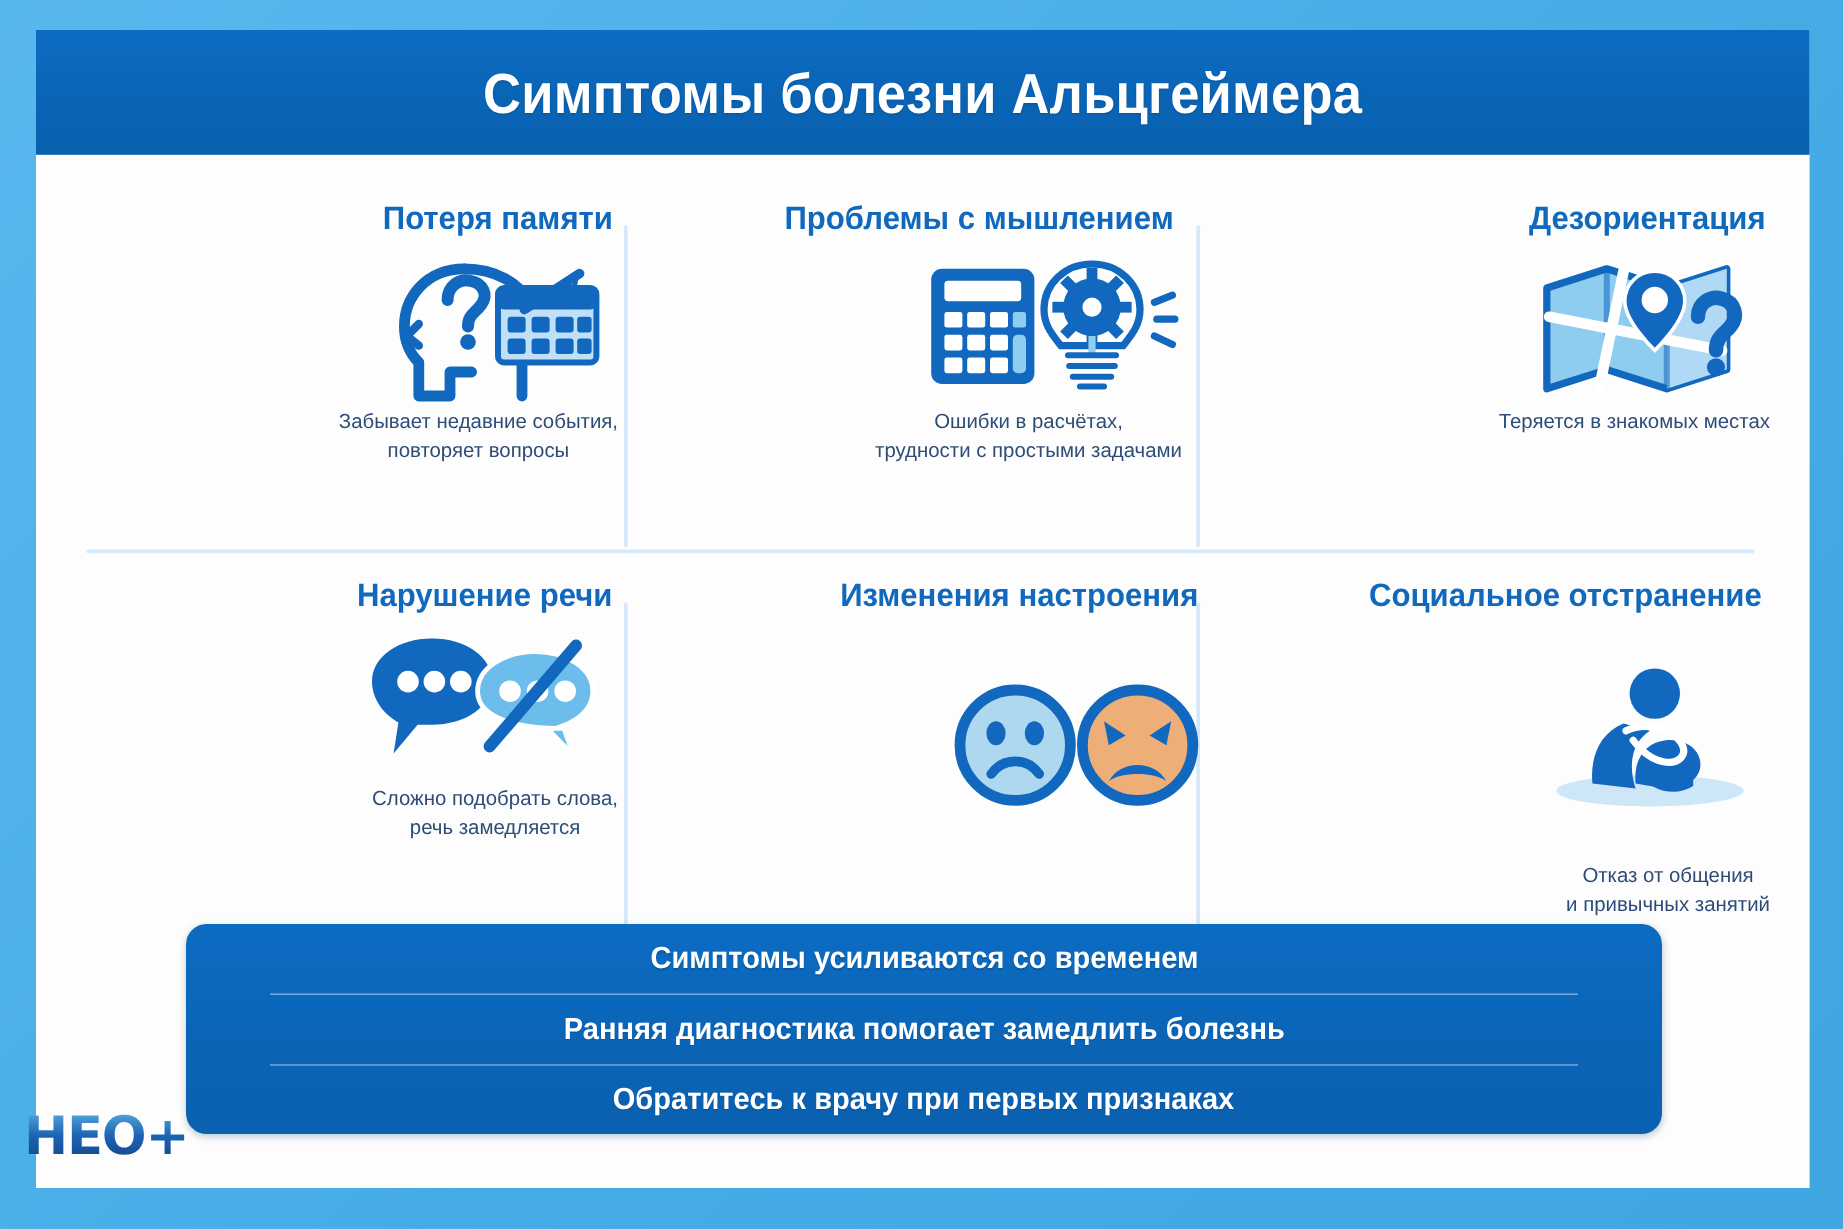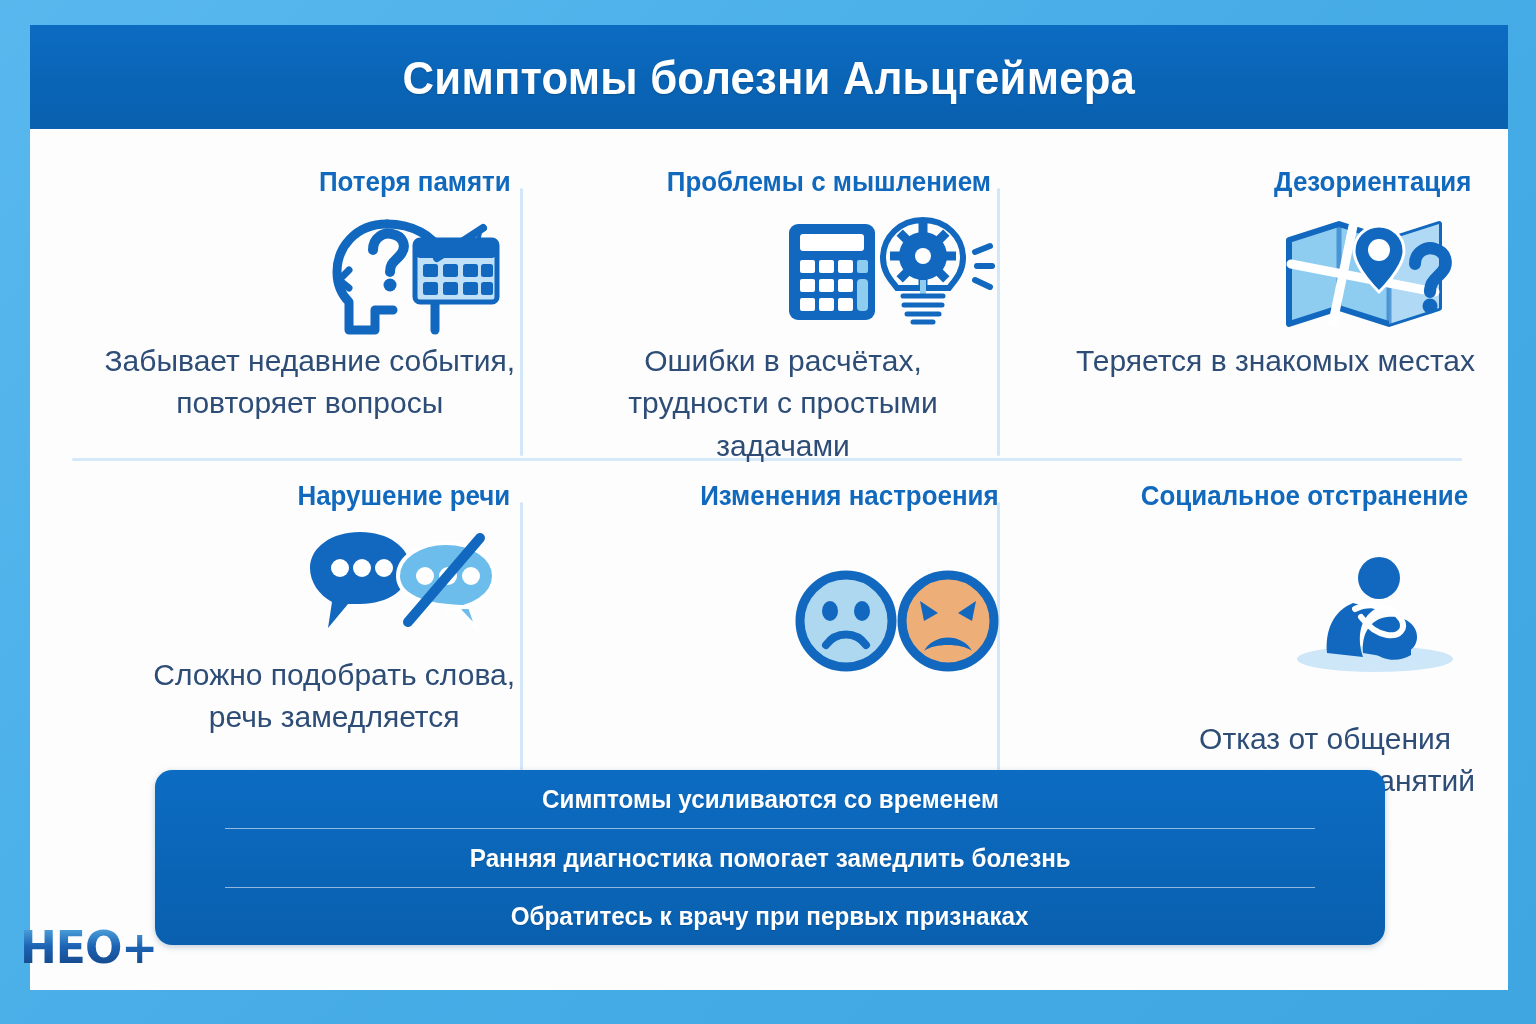--- a/index.html
+++ b/index.html
@@ -80,29 +80,29 @@
   }
   .cell-icon {
     height: 132px;
     display: flex;
     align-items: center;
     justify-content: center;
     margin-top: 6px;
   }
   .cell-desc {
     color: #2D4D77;
-    font-size: 30px;
+    font-size: 17px;
     line-height: 1.42;
     max-width: 430px;
     margin-top: 4px;
   }
 
   
   #cell-0 { left: 45px;  top: 28px;  width: 440px; }
-  #cell-1 { left: 498px; top: 28px;  width: 470px; }
+  #cell-1 { left: 485px; top: 28px;  width: 470px; }
   #cell-2 { left: 995px; top: 28px;  width: 450px; }
   
   #cell-3 { left: 45px;  top: 342px; width: 440px; }
   #cell-4 { left: 505px; top: 342px; width: 470px; gap: 39px; }
   #cell-5 { left: 995px; top: 342px; width: 450px; gap: 32px; }
 
   
   .v-divider {
     position: absolute;
     width: 3px;

